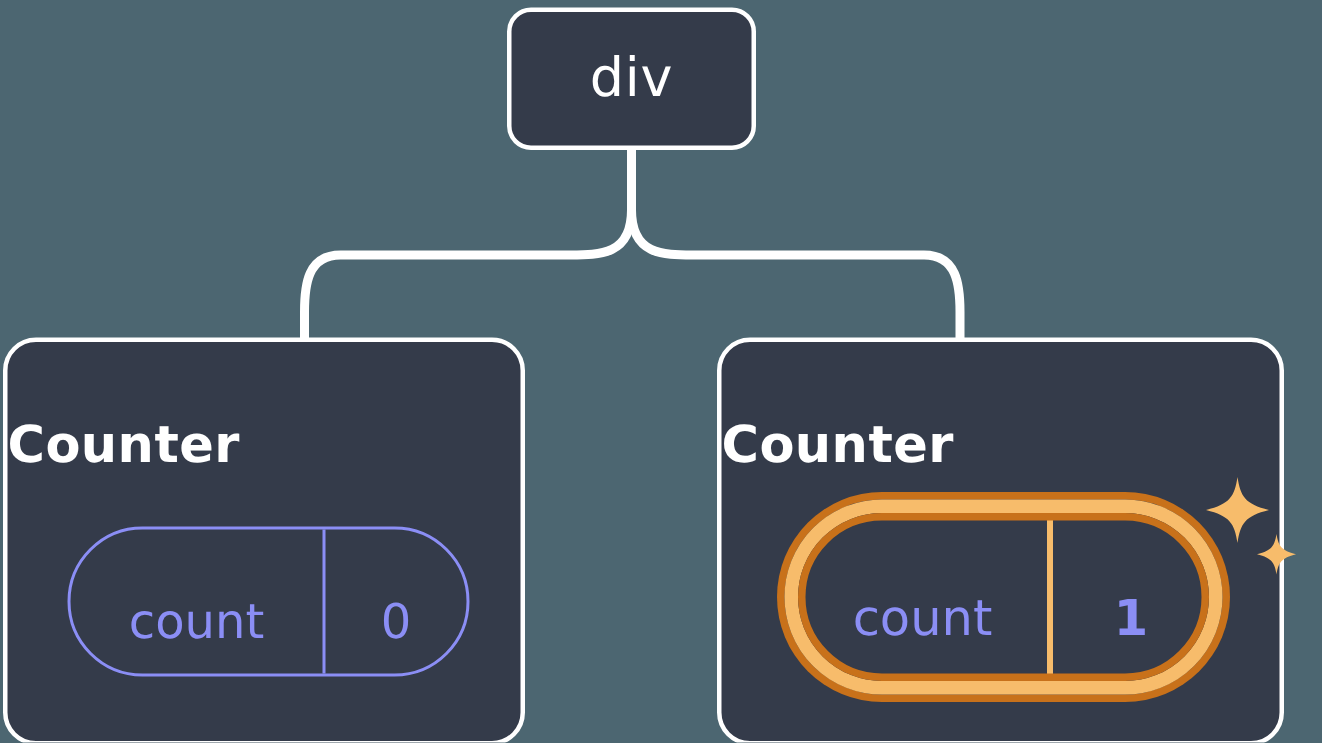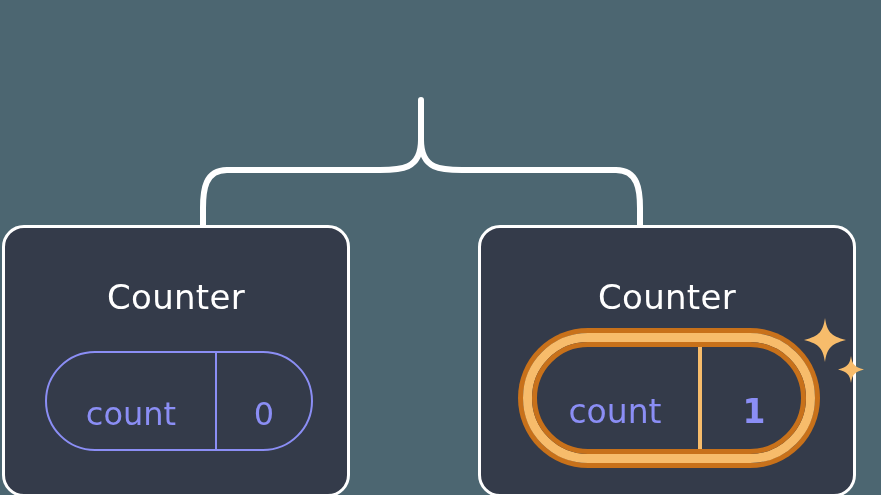--- a/index.html
+++ b/index.html
@@ -67,24 +67,23 @@
     border-radius: 22px;
   }
   .card-left  { left: 2px;   width: 348px; }
   .card-right { left: 478px; width: 378px; }
 
   .card-title {
     position: absolute;
     top: 52px;
     left: 0;
     right: 0;
-    text-align: center;
     color: #ffffff;
     font-size: 34px;
-    font-weight: 400;
+    font-weight: 700;
     letter-spacing: 0.3px;
     line-height: 1;
   }
 
   
   .pill {
     position: absolute;
     box-sizing: border-box;
     display: flex;
     align-items: stretch;
@@ -166,20 +165,23 @@
       <path d="M 421 140 C 421 170, 400 170, 380 170
                L 227 170 C 205 170, 203 190, 203 208
                L 203 228"></path>
 
       <path d="M 421 140 C 421 170, 442 170, 462 170
                L 616 170 C 638 170, 640 190, 640 208
                L 640 228"></path>
     </g>
   </svg>
 
+  <div class="root-node">
+    <span class="root-label">div</span>
+  </div>
 
   <div class="card card-left">
     <div class="card-title">Counter</div>
 
     <div class="pill pill-plain">
       <span class="pill-key">count</span>
       <span class="pill-divider"></span>
       <span class="pill-val">0</span>
     </div>
   </div>

